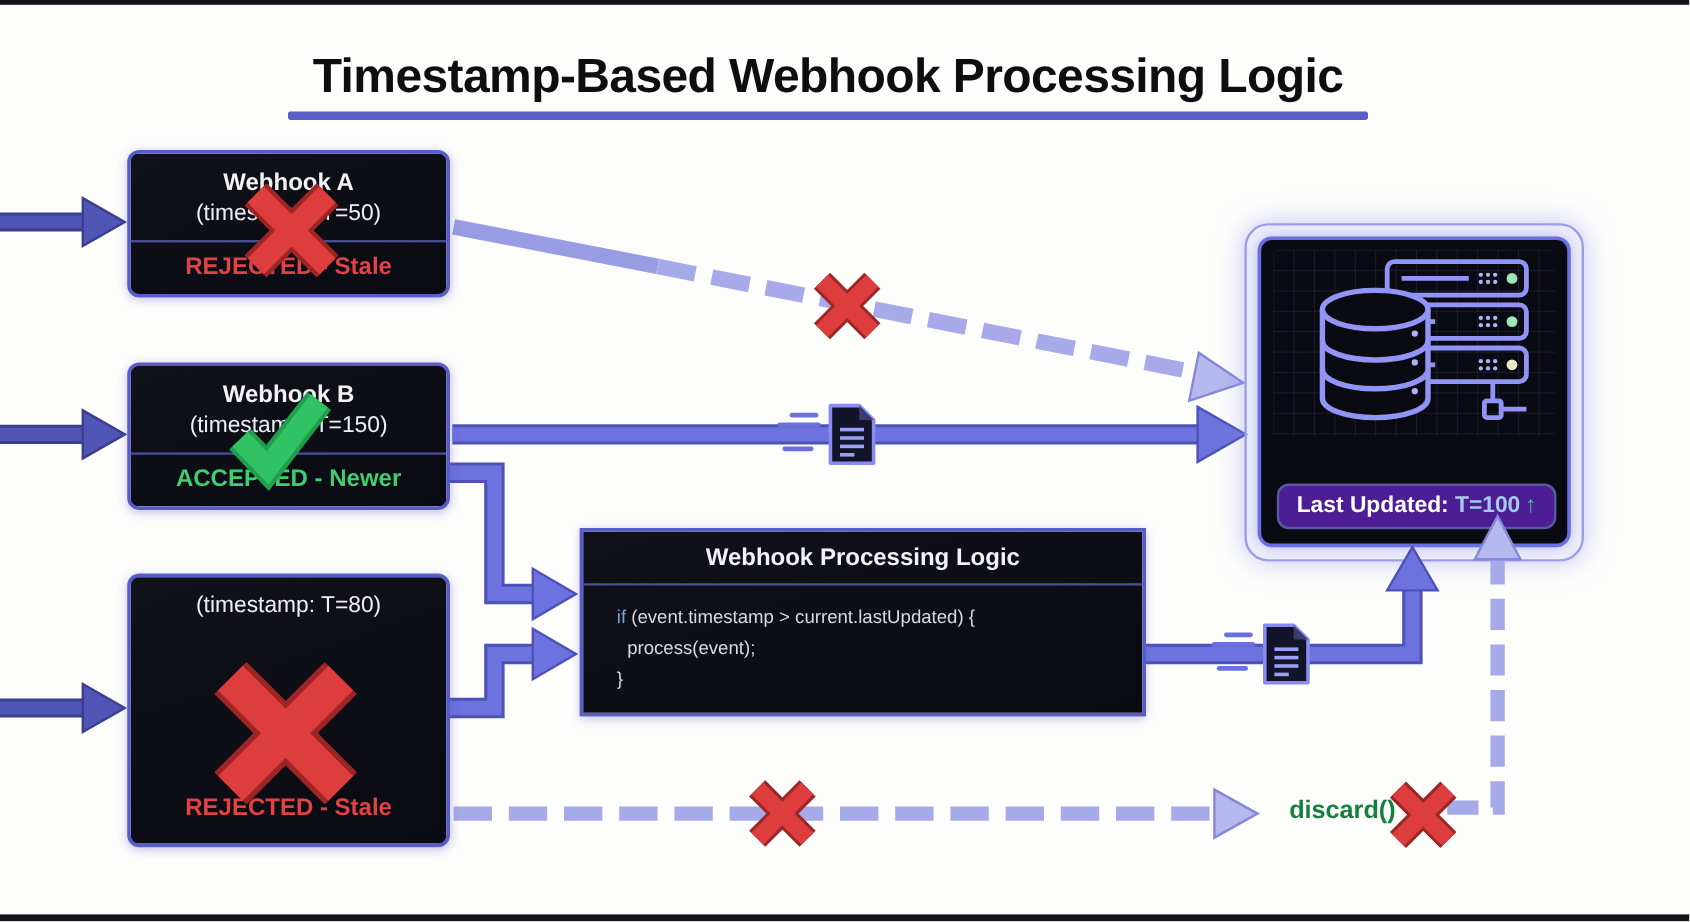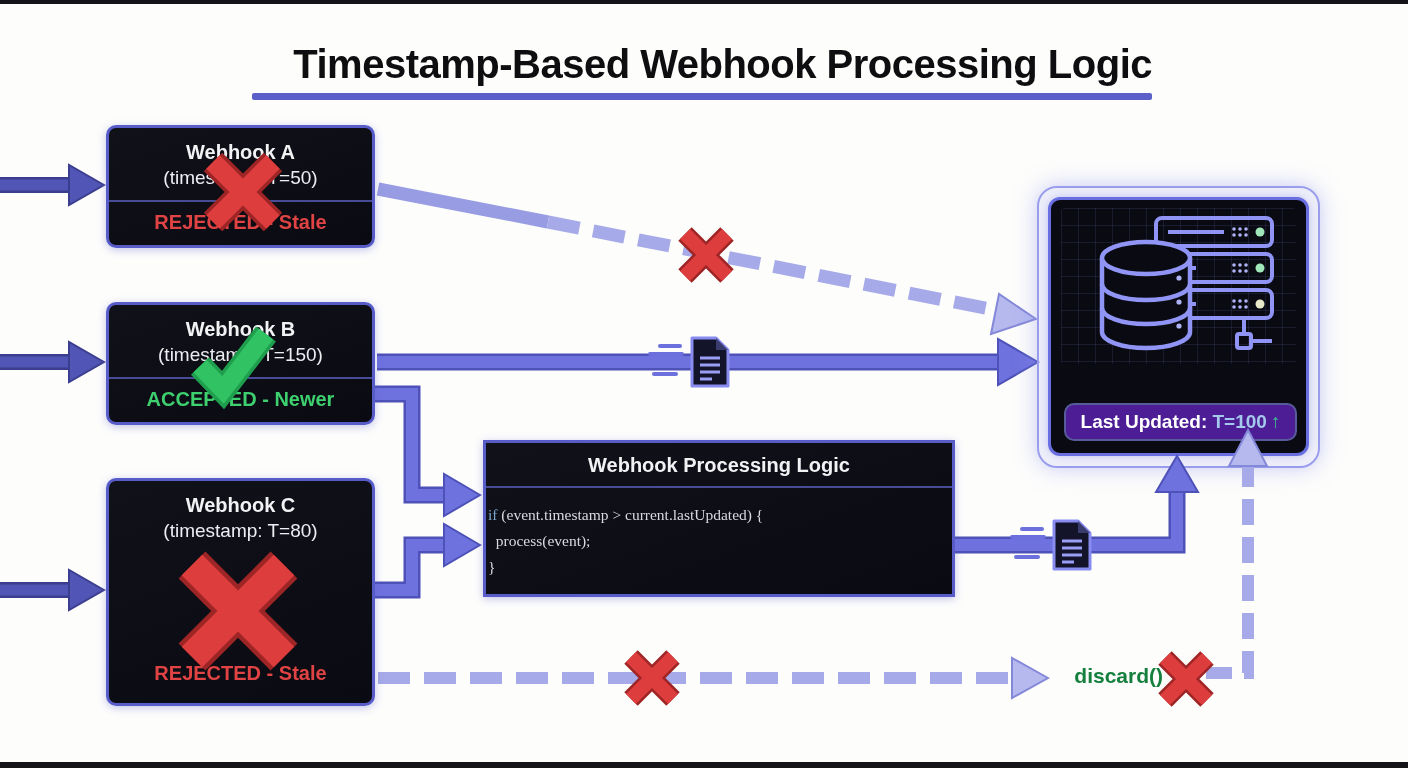--- a/index.html
+++ b/index.html
@@ -3,21 +3,21 @@
 <meta charset="utf-8">
 <style>
   html,body{margin:0;padding:0;background:#ffffff;}
   .canvas{position:relative;width:1408px;height:768px;background:#fdfdfc;overflow:hidden;
           font-family:"Liberation Sans", sans-serif;}
   .edge-bar{position:absolute;left:0;width:1408px;background:#131318;}
   .edge-top{top:0;height:4px;}
   .edge-bottom{top:762px;height:6px;}
 
   
-  .title-wrap{position:absolute;left:252px;top:42px;width:900px;text-align:right;z-index:4;}
+  .title-wrap{position:absolute;left:240px;top:42px;width:900px;text-align:center;z-index:4;}
   .title{font-size:40px;font-weight:bold;color:#0e0e10;letter-spacing:-0.5px;}
   .title-underline{margin-top:6px;height:7px;background:#5b60c9;border-radius:2px;}
 
   
   .dark-box{position:absolute;background:linear-gradient(160deg,#101119 0%,#0a0b12 100%);
             border:3px solid #575cc9;border-radius:10px;box-sizing:border-box;
             box-shadow:0 2px 8px rgba(87,92,201,0.35);z-index:2;color:#f2f2f5;}
   .wh-a{left:106px;top:125px;width:269px;height:123px;}
   .wh-b{left:106px;top:302px;width:269px;height:123px;}
   .wh-c{left:106px;top:478px;width:269px;height:228px;}
@@ -27,21 +27,21 @@
   .wh-divider{height:0;border-top:2px solid #474c96;margin-top:9px;}
   .wh-status{text-align:center;font-size:20px;font-weight:bold;padding-top:9px;}
   .wh-status.rejected{color:#e04343;}
   .wh-status.accepted{color:#3ecf6e;}
   .wh-c .wh-status{position:absolute;left:0;right:0;bottom:18px;padding-top:0;}
 
   
   .proc-box{left:483px;top:440px;width:472px;height:157px;border-radius:0;}
   .proc-title{text-align:center;font-size:20px;font-weight:bold;padding:11px 0 9px 0;}
   .proc-divider{height:0;border-top:2px solid #474c96;}
-  .proc-code{padding:14px 0 0 2px;font-family:Liberation Serif, serif;
+  .proc-code{padding:14px 0 0 28px;font-family:Liberation Sans, sans-serif;
              font-size:15.5px;line-height:26px;color:#d9dade;white-space:pre;}
   .kw{color:#7aa6cf;}
 
   
   .sys-outer{position:absolute;left:1037px;top:186px;width:283px;height:282px;box-sizing:border-box;
              border:2.5px solid #9a9eec;border-radius:20px;z-index:2;
              box-shadow:0 0 22px rgba(150,155,240,0.5), inset 0 0 14px rgba(150,155,240,0.25);}
   .sys-inner{position:absolute;left:1048px;top:197px;width:261px;height:259px;box-sizing:border-box;
              background:#0a0b12;border:3px solid #696ee0;border-radius:12px;z-index:2;
              box-shadow:0 0 12px rgba(110,115,230,0.55);overflow:hidden;}
@@ -140,21 +140,20 @@
     <div class="wh-head">
       <div class="wh-name">Webhook B</div>
       <div class="wh-ts">(timestamp: T=150)</div>
     </div>
     <div class="wh-divider"></div>
     <div class="wh-status accepted">ACCEPTED - Newer</div>
   </div>
 
   <div class="dark-box wh-c">
     <div class="wh-head">
-      <div class="wh-name">Webhook C</div>
       <div class="wh-ts">(timestamp: T=80)</div>
     </div>
     <div class="wh-status rejected">REJECTED - Stale</div>
   </div>
 
   <div class="dark-box proc-box">
     <div class="proc-title">Webhook Processing Logic</div>
     <div class="proc-divider"></div>
     <div class="proc-code"><span class="kw">if</span><span> (event.timestamp &gt; current.lastUpdated) {</span>
 <span>  process(event);</span>

